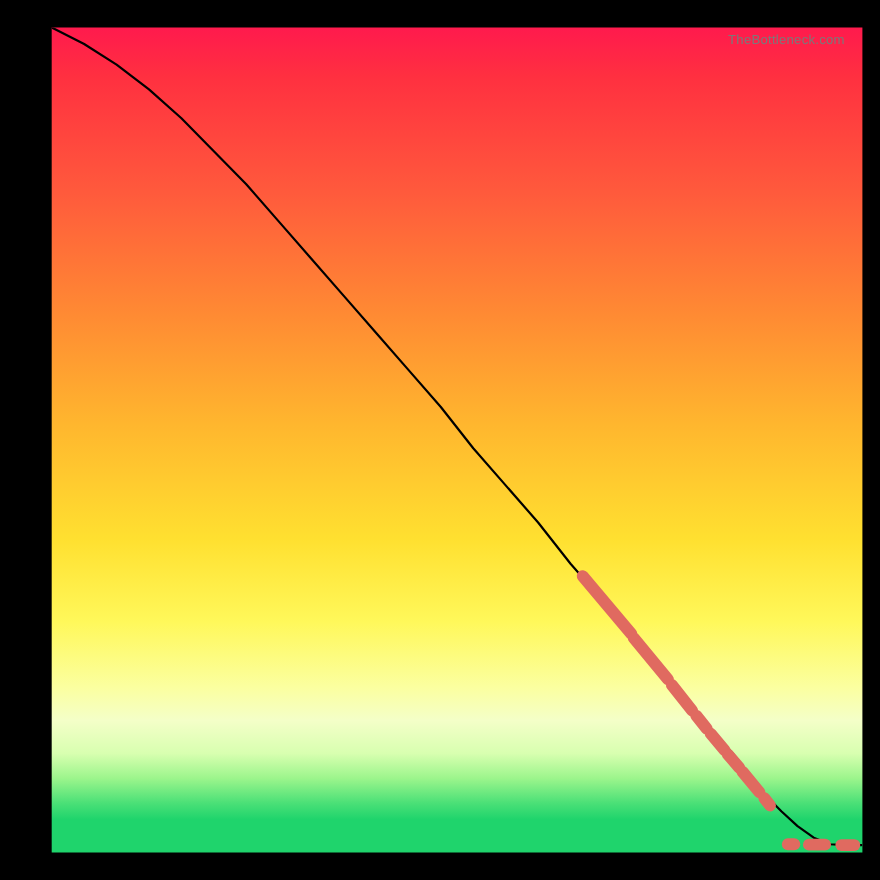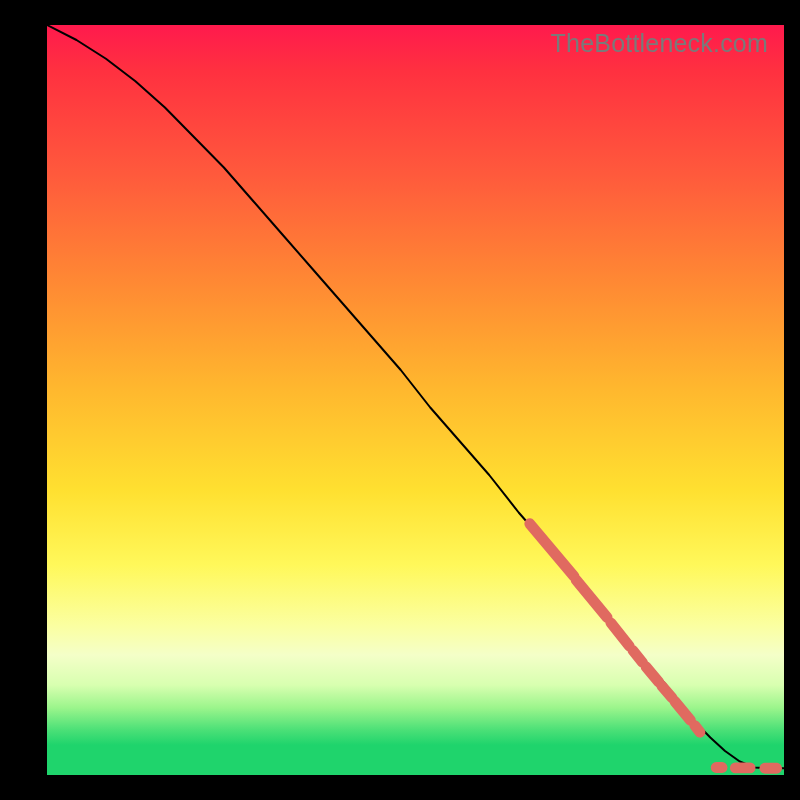--- a/index.html
+++ b/index.html
@@ -40,21 +40,21 @@
       #4be077 94%,
       #1fd46c 96%,
       #1fd46c 100%
     );
   }
   .watermark {
     position: absolute;
     top: 4px;
     right: 16px;
     color: #7a7a7a;
-    font-size: 25px;
+    font-size: 12px;
     font-weight: 500;
     letter-spacing: 0.2px;
     user-select: none;
   }
   svg.overlay {
     position: absolute;
     left: 0;
     top: 0;
     width: 737px;
     height: 750px;

